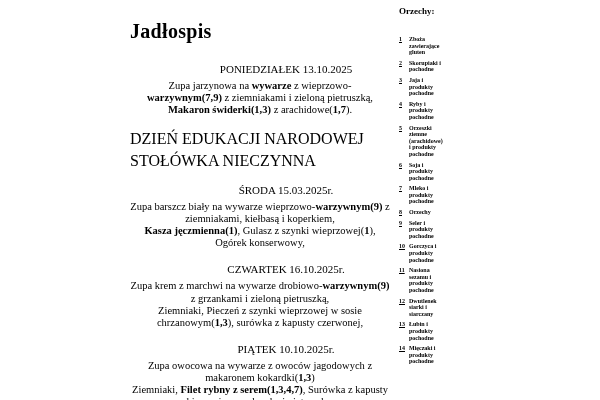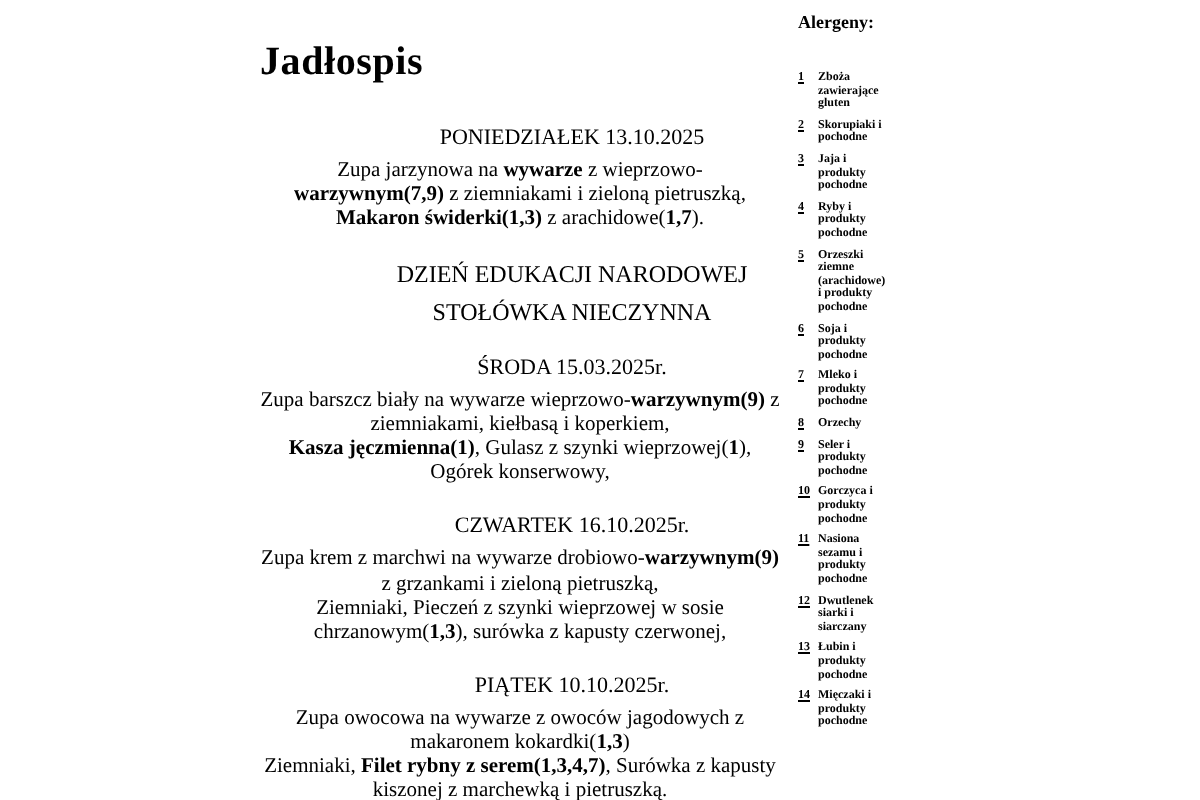--- a/index.html
+++ b/index.html
@@ -19,21 +19,21 @@
   section.day { margin-bottom: 14px; }
   h2.day-heading {
     font-size: 11px; font-weight: normal; text-align: center;
     margin: 0 0 5px 0;
   }
   p.body-line {
     font-size: 10.5px; line-height: 1.15; margin: 0;
     width: 260px; text-align: center;
   }
   p.note-line {
-    font-size: 12px; margin: 0 0 4px 0; text-align: center;
+    font-size: 16px; margin: 0 0 4px 0; text-align: left;
   }
   .b { font-weight: bold; }
   .allergens {
     position: absolute; left: 399px; top: 6px; width: 70px;
   }
   h3.allergens-title {
     font-size: 9px; font-weight: bold; margin: 0 0 20px 0;
   }
   ol.allergens-list { list-style: none; margin: 0; padding: 0; }
   li.al-item {
@@ -73,21 +73,21 @@
   </section>
 
   <section class="day">
     <h2 class="day-heading">PIĄTEK 10.10.2025r.</h2>
     <p class="body-line"><span>Zupa owocowa na wywarze z owoców jagodowych z makaronem kokardki(</span><span class="b">1,3</span><span>)</span></p>
     <p class="body-line"><span>Ziemniaki, </span><span class="b">Filet rybny z serem(1,3,4,7)</span><span>, Surówka z kapusty kiszonej z marchewką i pietruszką.</span></p>
   </section>
 </div>
 
 <aside class="allergens">
-  <h3 class="allergens-title">Alergeny:</h3>
+  <h3 class="allergens-title">Orzechy:</h3>
   <ol class="allergens-list">
 
       <li class="al-item">
         <span class="al-num">1</span>
         <span class="al-text">Zboża zawierające gluten</span>
       </li>
 
       <li class="al-item">
         <span class="al-num">2</span>
         <span class="al-text">Skorupiaki i pochodne</span>

